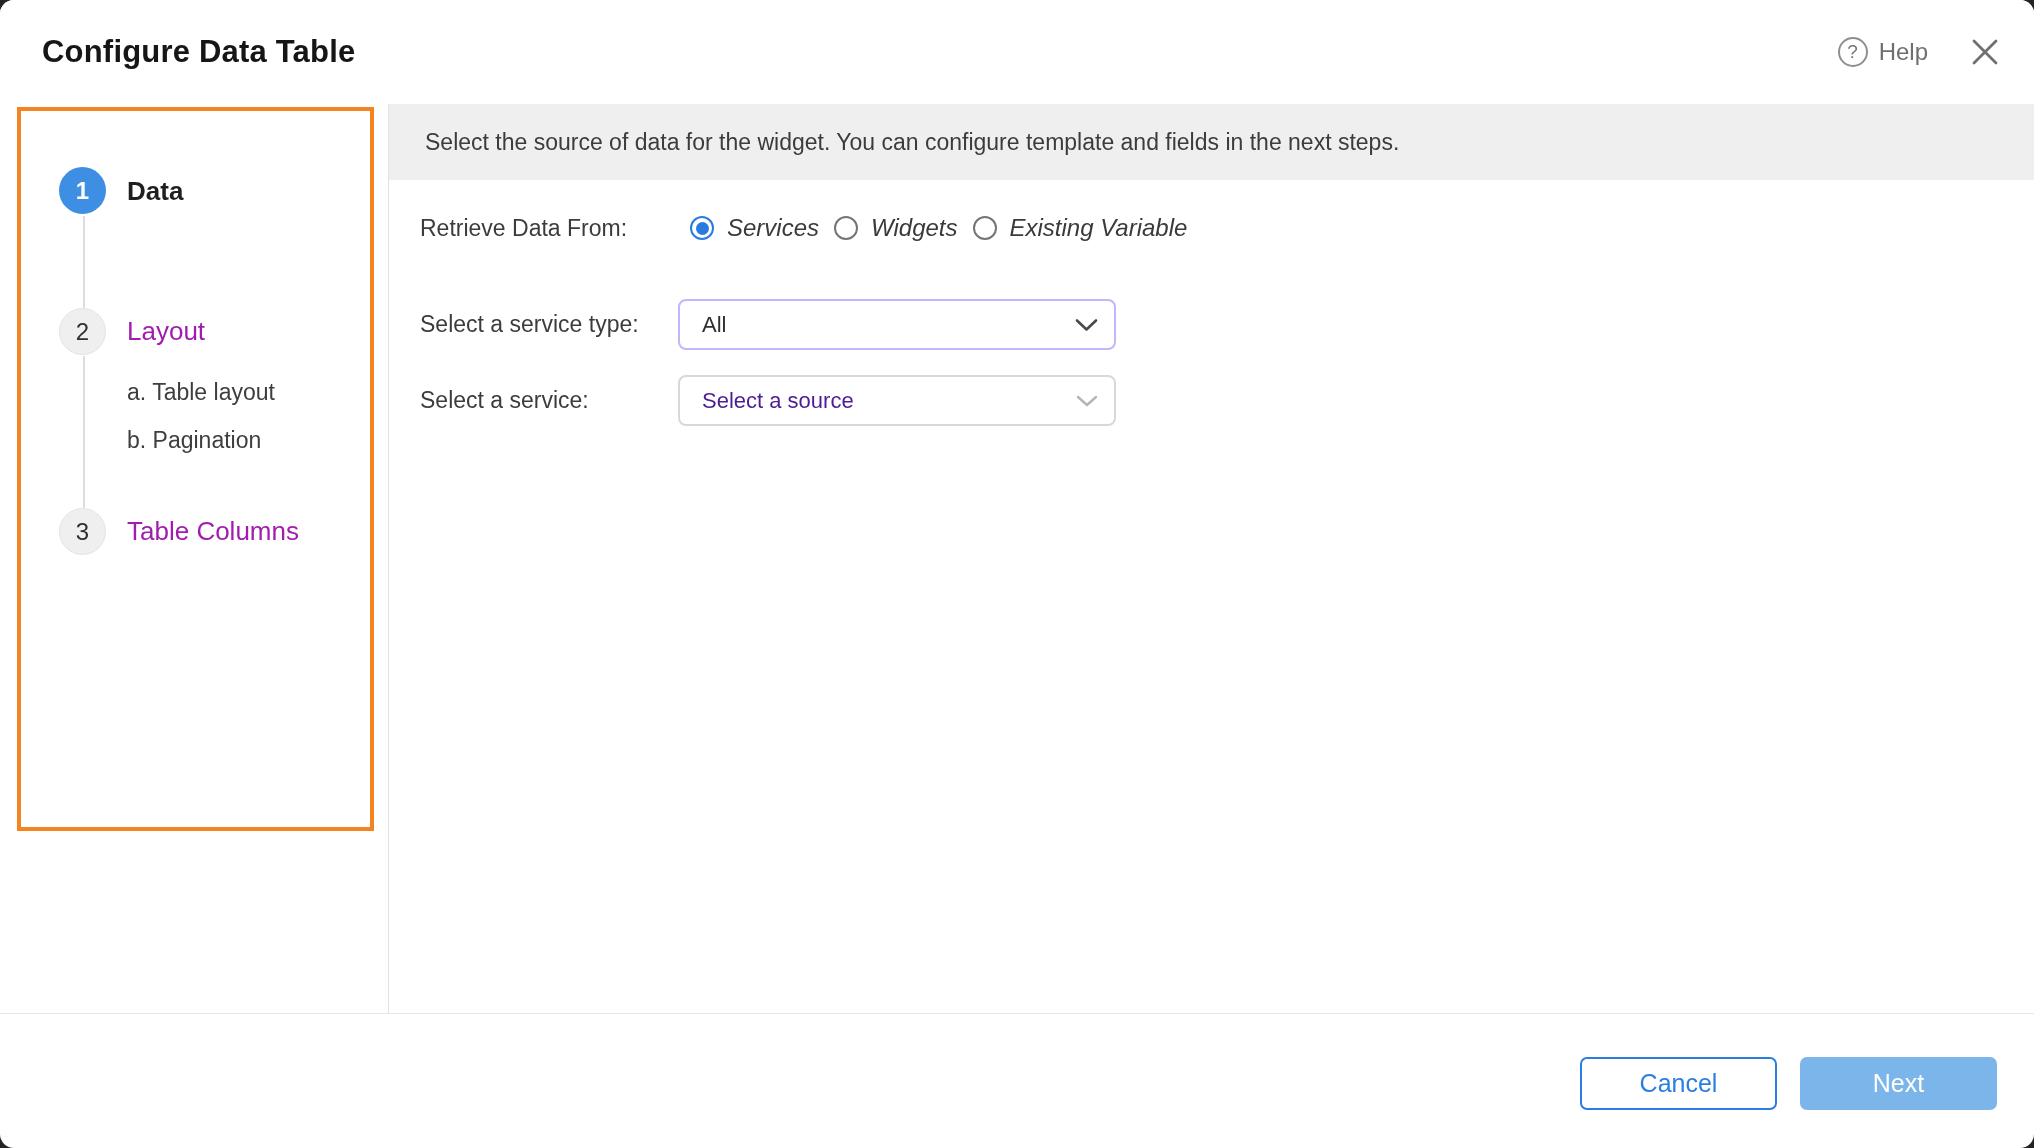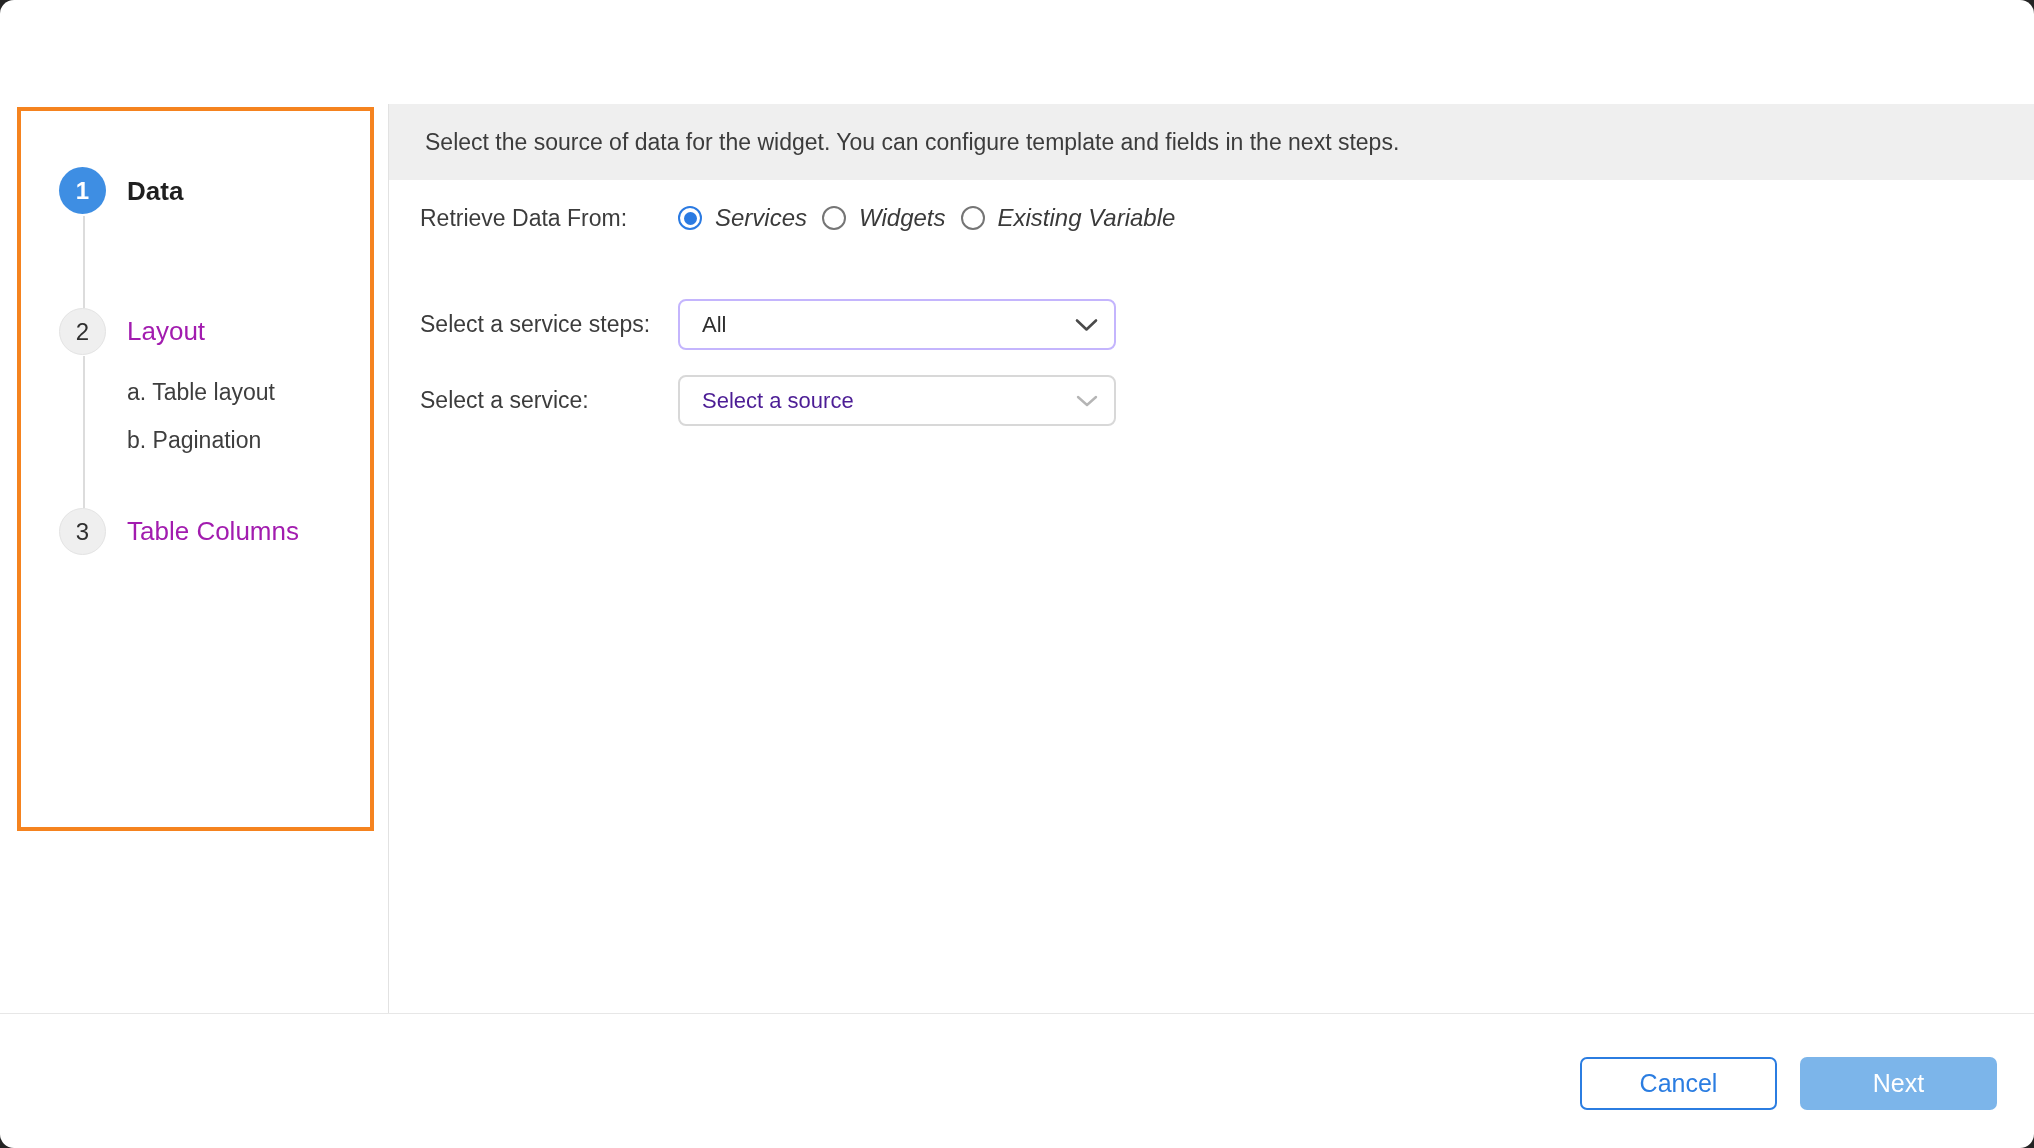--- a/index.html
+++ b/index.html
@@ -238,20 +238,33 @@
     background: #7cb5ea;
     border: none;
     color: #ffffff;
   }
 </style>
 </head>
 <body>
 
 <div class="dialog">
 
+  <div class="header">
+    <div class="title">Configure Data Table</div>
+    <div class="help-button">
+      <span class="help-circle">?</span>
+      <span class="help-label">Help</span>
+    </div>
+    <div class="close-button">
+      <svg width="28" height="28" viewBox="0 0 28 28">
+        <line x1="3" y1="3" x2="25" y2="25" stroke="#6f6f6f" stroke-width="2.8" stroke-linecap="round"></line>
+        <line x1="25" y1="3" x2="3" y2="25" stroke="#6f6f6f" stroke-width="2.8" stroke-linecap="round"></line>
+      </svg>
+    </div>
+  </div>
 
   <div class="stepper-panel"></div>
 
   <div class="step-connector" style="top:216px;height:92px;"></div>
   <div class="step-connector" style="top:356px;height:152px;"></div>
 
   <div class="step-circle active" style="left:59px;top:167px;">1</div>
   <div class="step-label active" style="top:191px;">Data</div>
 
   <div class="step-circle pending" style="left:59px;top:308px;">2</div>
@@ -263,42 +276,42 @@
   <div class="step-circle pending" style="left:59px;top:508px;">3</div>
   <div class="step-label pending" style="top:531px;">Table Columns</div>
 
   <div class="v-divider"></div>
   <div class="footer-divider"></div>
 
   <div class="banner">
     <span>Select the source of data for the widget. You can configure template and fields in the next steps.</span>
   </div>
 
-  <div class="form-row" style="top:193px;height:50px;">
+  <div class="form-row" style="top:203px;height:50px;gap:12px;">
     <div class="form-label">Retrieve Data From:</div>
     <div class="radio-group">
       <div class="radio-option selected">
         <span class="radio-ring">
             <span class="radio-dot"></span>
           </span>
         <span class="radio-label">Services</span>
       </div>
       <div class="radio-option">
         <span class="radio-ring"></span>
         <span class="radio-label">Widgets</span>
       </div>
       <div class="radio-option">
         <span class="radio-ring"></span>
         <span class="radio-label">Existing Variable</span>
       </div>
     </div>
   </div>
 
   <div class="form-row" style="top:299px;height:51px;">
-    <div class="form-label">Select a service steps:</div>
+    <div class="form-label">Select a service type:</div>
     <div class="select-box">
       <span class="select-value">All</span>
       <span class="select-chevron">
         <svg width="23" height="13" viewBox="0 0 23 13">
           <polyline points="2,2 11.5,11 21,2" fill="none" stroke="#4a4a4a" stroke-width="2.6" stroke-linecap="round" stroke-linejoin="round"></polyline>
         </svg>
       </span>
     </div>
   </div>
 

